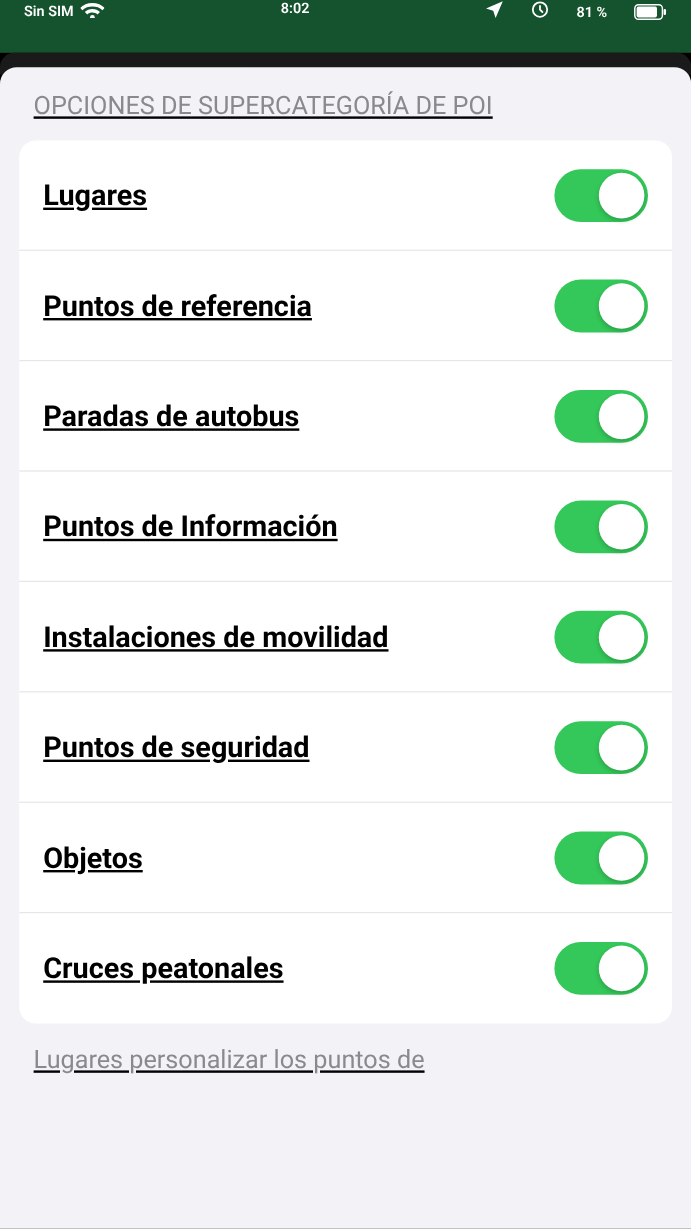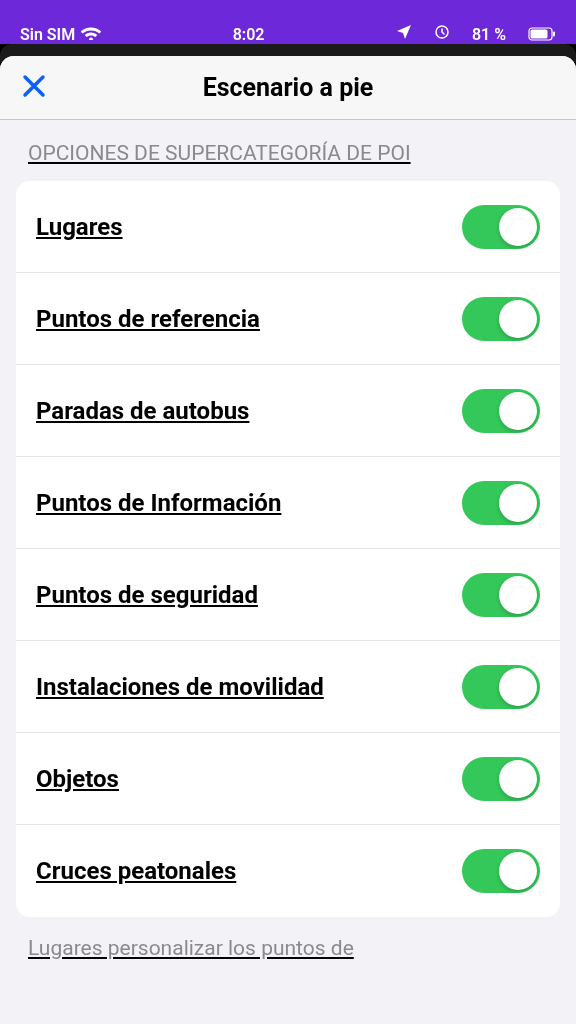--- a/index.html
+++ b/index.html
@@ -5,27 +5,27 @@
     * { margin: 0; padding: 0; box-sizing: border-box; }
     body {
       font-family: -apple-system, BlinkMacSystemFont, 'Segoe UI', Roboto, sans-serif;
       background: #000;
       width: 576px;
       height: 1024px;
       overflow: hidden;
     }
     .status-bar {
       height: 44px;
-      background: #6d28d9;
+      background: #14532d;
       color: #fff;
       display: flex;
-      align-items: flex-end;
+      align-items: flex-start;
       justify-content: space-between;
       padding: 0 20px;
-      font-size: 16px;
+      font-size: 12px;
       font-weight: 600;
     }
     .status-left { display: flex; align-items: center; gap: 6px; }
     .status-right { display: flex; align-items: center; gap: 22px; }
     .wifi-icon svg { width: 20px; height: 15px; fill: #fff; }
     .location-icon svg { width: 16px; height: 16px; fill: #fff; }
     .alarm-icon svg { width: 16px; height: 16px; fill: #fff; }
     .battery-icon { display: flex; align-items: center; gap: 2px; }
     .battery-icon svg { width: 28px; height: 14px; }
 
@@ -166,30 +166,20 @@
           <rect x="2.5" y="2.5" width="17" height="9" rx="1.5" fill="#fff"></rect>
           <rect x="25" y="4.5" width="2" height="5" rx="1" fill="#fff"></rect>
         </svg>
     </span>
   </div>
 </div>
 
 <div class="sheet-backdrop"></div>
 
 <div class="sheet">
-  <div class="nav-bar">
-    <div class="close-button">
-      <span>
-        <svg viewBox="0 0 26 26">
-            <path d="M4 4 L22 22 M22 4 L4 22" stroke="#0a60ff" stroke-width="3.5" stroke-linecap="round"></path>
-          </svg>
-      </span>
-    </div>
-    <div class="nav-title">Escenario a pie</div>
-  </div>
 
   <div class="content">
     <div class="section-header">OPCIONES DE SUPERCATEGORÍA DE POI</div>
 
     <div class="list">
       <div class="row">
         <div class="row-label">Lugares</div>
         <div class="switch"></div>
       </div>
       <div class="row">
@@ -198,25 +188,25 @@
       </div>
       <div class="row">
         <div class="row-label">Paradas de autobus</div>
         <div class="switch"></div>
       </div>
       <div class="row">
         <div class="row-label">Puntos de Información</div>
         <div class="switch"></div>
       </div>
       <div class="row">
+        <div class="row-label">Instalaciones de movilidad</div>
+        <div class="switch"></div>
+      </div>
+      <div class="row">
         <div class="row-label">Puntos de seguridad</div>
-        <div class="switch"></div>
-      </div>
-      <div class="row">
-        <div class="row-label">Instalaciones de movilidad</div>
         <div class="switch"></div>
       </div>
       <div class="row">
         <div class="row-label">Objetos</div>
         <div class="switch"></div>
       </div>
       <div class="row">
         <div class="row-label">Cruces peatonales</div>
         <div class="switch"></div>
       </div>

